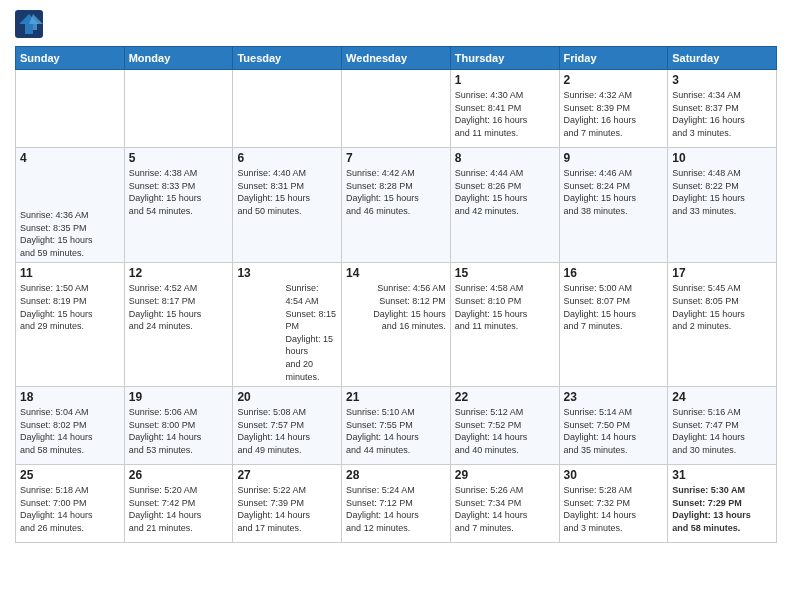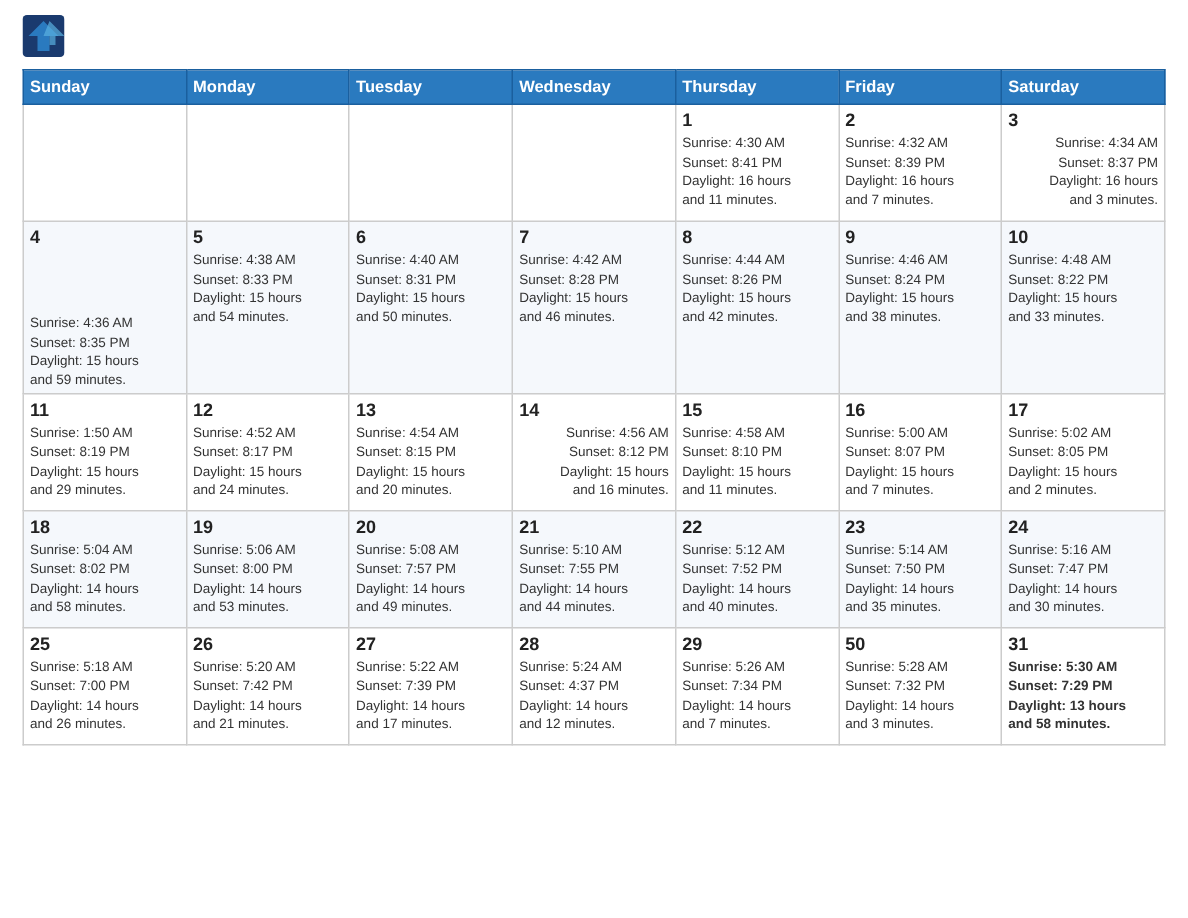--- a/index.html
+++ b/index.html
@@ -142,21 +142,21 @@
           </td>
           <td>
             <div class="day-number">2</div>
             <div class="day-info" style="white-space: pre-line;">Sunrise: 4:32 AM
 Sunset: 8:39 PM
 Daylight: 16 hours
 and 7 minutes.</div>
           </td>
           <td>
             <div class="day-number">3</div>
-            <div class="day-info" style="white-space: pre-line; text-align: right;">Sunrise: 4:34 AM
+            <div class="day-info" style="white-space: pre-line;">Sunrise: 4:34 AM
 Sunset: 8:37 PM
 Daylight: 16 hours
 and 3 minutes.</div>
           </td>
         </tr>
         <tr>
           <td>
             <div class="day-number">4</div>
             <div class="day-info" style="white-space: pre-line; margin-top: 44px;">Sunrise: 4:36 AM
 Sunset: 8:35 PM
@@ -216,21 +216,21 @@
           </td>
           <td>
             <div class="day-number">12</div>
             <div class="day-info" style="white-space: pre-line;">Sunrise: 4:52 AM
 Sunset: 8:17 PM
 Daylight: 15 hours
 and 24 minutes.</div>
           </td>
           <td>
             <div class="day-number">13</div>
-            <div class="day-info" style="white-space: pre-line;">Sunrise: 4:54 AM
+            <div class="day-info" style="white-space: pre-line; margin-left: 48px;">Sunrise: 4:54 AM
 Sunset: 8:15 PM
 Daylight: 15 hours
 and 20 minutes.</div>
           </td>
           <td>
             <div class="day-number">14</div>
             <div class="day-info" style="white-space: pre-line; text-align: right;">Sunrise: 4:56 AM
 Sunset: 8:12 PM
 Daylight: 15 hours
 and 16 minutes.</div>
@@ -244,21 +244,21 @@
           </td>
           <td>
             <div class="day-number">16</div>
             <div class="day-info" style="white-space: pre-line;">Sunrise: 5:00 AM
 Sunset: 8:07 PM
 Daylight: 15 hours
 and 7 minutes.</div>
           </td>
           <td>
             <div class="day-number">17</div>
-            <div class="day-info" style="white-space: pre-line;">Sunrise: 5:02 AM
+            <div class="day-info" style="white-space: pre-line;">Sunrise: 5:45 AM
 Sunset: 8:05 PM
 Daylight: 15 hours
 and 2 minutes.</div>
           </td>
         </tr>
         <tr>
           <td>
             <div class="day-number">18</div>
             <div class="day-info" style="white-space: pre-line;">Sunrise: 5:04 AM
 Sunset: 8:02 PM
@@ -326,33 +326,33 @@
           <td>
             <div class="day-number">27</div>
             <div class="day-info" style="white-space: pre-line;">Sunrise: 5:22 AM
 Sunset: 7:39 PM
 Daylight: 14 hours
 and 17 minutes.</div>
           </td>
           <td>
             <div class="day-number">28</div>
             <div class="day-info" style="white-space: pre-line;">Sunrise: 5:24 AM
-Sunset: 4:37 PM
+Sunset: 7:12 PM
 Daylight: 14 hours
 and 12 minutes.</div>
           </td>
           <td>
             <div class="day-number">29</div>
             <div class="day-info" style="white-space: pre-line;">Sunrise: 5:26 AM
 Sunset: 7:34 PM
 Daylight: 14 hours
 and 7 minutes.</div>
           </td>
           <td>
-            <div class="day-number">50</div>
+            <div class="day-number">30</div>
             <div class="day-info" style="white-space: pre-line;">Sunrise: 5:28 AM
 Sunset: 7:32 PM
 Daylight: 14 hours
 and 3 minutes.</div>
           </td>
           <td>
             <div class="day-number">31</div>
             <div class="day-info" style="white-space: pre-line; font-weight: bold;">Sunrise: 5:30 AM
 Sunset: 7:29 PM
 Daylight: 13 hours

